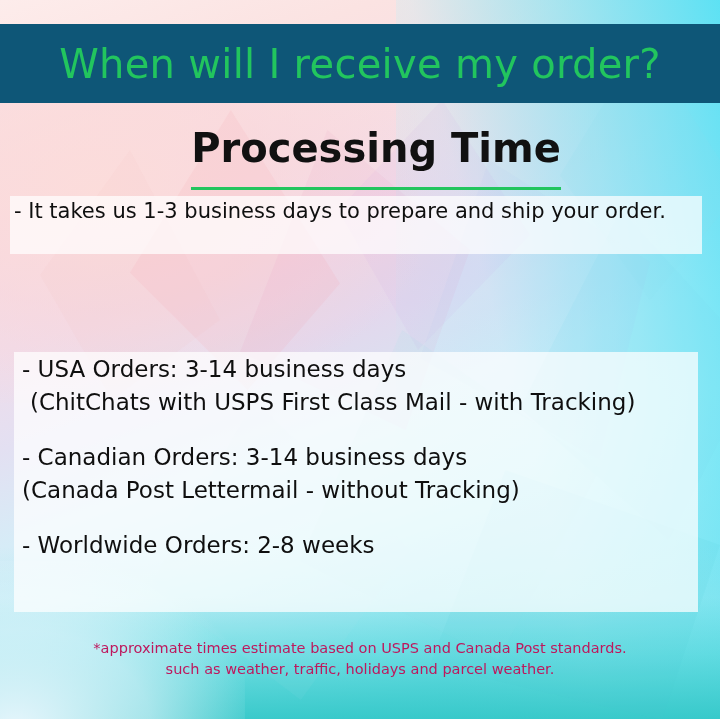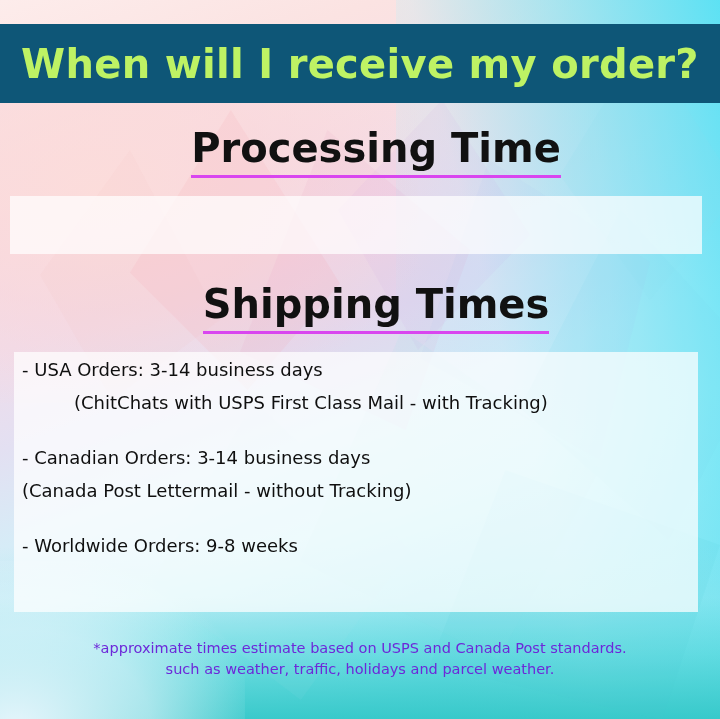--- a/index.html
+++ b/index.html
@@ -133,40 +133,40 @@
     left: 0;
     top: 24px;
     width: 720px;
     height: 79px;
     background: #0e5677;
     display: flex;
     align-items: center;
     justify-content: center;
   }
   .title-banner .title-text {
-    color: #bef264;
+    color: #22c55e;
     font-size: 40px;
-    font-weight: 700;
+    font-weight: 400;
     letter-spacing: 0.3px;
     white-space: nowrap;
     line-height: 1;
   }
 
   .section-heading {
     position: absolute;
     width: 100%;
     text-align: center;
     color: #111111;
     font-size: 40px;
     font-weight: 600;
     line-height: 1;
   }
   .section-heading span {
-    border-bottom: 3px solid #d946ef;
-    padding-bottom: 4px;
+    border-bottom: 3px solid #22c55e;
+    padding-bottom: 16px;
     margin-left: 32px;
   }
   .heading-processing { top: 128px; }
   .heading-shipping   { top: 284px; }
 
   .text-band {
     position: absolute;
     background: rgba(255,255,255,0.72);
   }
   .band-processing {
@@ -192,37 +192,37 @@
     line-height: 28px;
     white-space: nowrap;
   }
 
   .ship-block {
     position: absolute;
     left: 22px;
     top: 353px;
     width: 680px;
     color: #0f0f0f;
-    font-size: 18px;
+    font-size: 23px;
     line-height: 33px;
   }
   .ship-group { margin-bottom: 22px; }
   .ship-group:last-child { margin-bottom: 0; }
   .ship-line-1 { white-space: nowrap; }
   .ship-line-2 { white-space: nowrap; }
-  .indent-1 { padding-left: 8px; margin-left: 44px; }
+  .indent-1 { padding-left: 8px; }
   .indent-0 { padding-left: 0px; }
 
   .disclaimer {
     position: absolute;
     left: 0;
     top: 638px;
     width: 720px;
     text-align: center;
-    color: #6d28d9;
+    color: #be185d;
     font-size: 14.5px;
     line-height: 21px;
   }
 </style>
 </head>
 <body>
 
 <div class="poster">
 
   <div class="bg-base"></div>
@@ -248,42 +248,40 @@
       <div class="title-text">When will I receive my order?</div>
     </div>
 
     <div class="section-heading heading-processing">
       <span>Processing Time</span>
     </div>
 
     <div class="text-band band-processing"></div>
 
     <div class="proc-lines">
-    </div>
-
-    <div class="section-heading heading-shipping">
-      <span>Shipping Times</span>
-    </div>
+      <div>- It takes us 1-3 business days to prepare and ship your order.</div>
+    </div>
+
 
     <div class="text-band band-shipping"></div>
 
     <div class="ship-block">
 
       <div class="ship-group">
         <div class="ship-line-1 indent-0">- USA Orders: 3-14 business days</div>
         <div class="ship-line-2 indent-1">(ChitChats with USPS First Class Mail - with Tracking)</div>
       </div>
 
       <div class="ship-group">
         <div class="ship-line-1 indent-0">- Canadian Orders: 3-14 business days</div>
         <div class="ship-line-2 indent-0">(Canada Post Lettermail - without Tracking)</div>
       </div>
 
       <div class="ship-group">
-        <div class="ship-line-1 indent-0">- Worldwide Orders: 9-8 weeks</div>
+        <div class="ship-line-1 indent-0">- Worldwide Orders: 2-8 weeks</div>
       </div>
 
     </div>
 
     <div class="disclaimer">
       <div>*approximate times estimate based on USPS and Canada Post standards.</div>
       <div>such as weather, traffic, holidays and parcel weather.</div>
     </div>
 
   </div>

